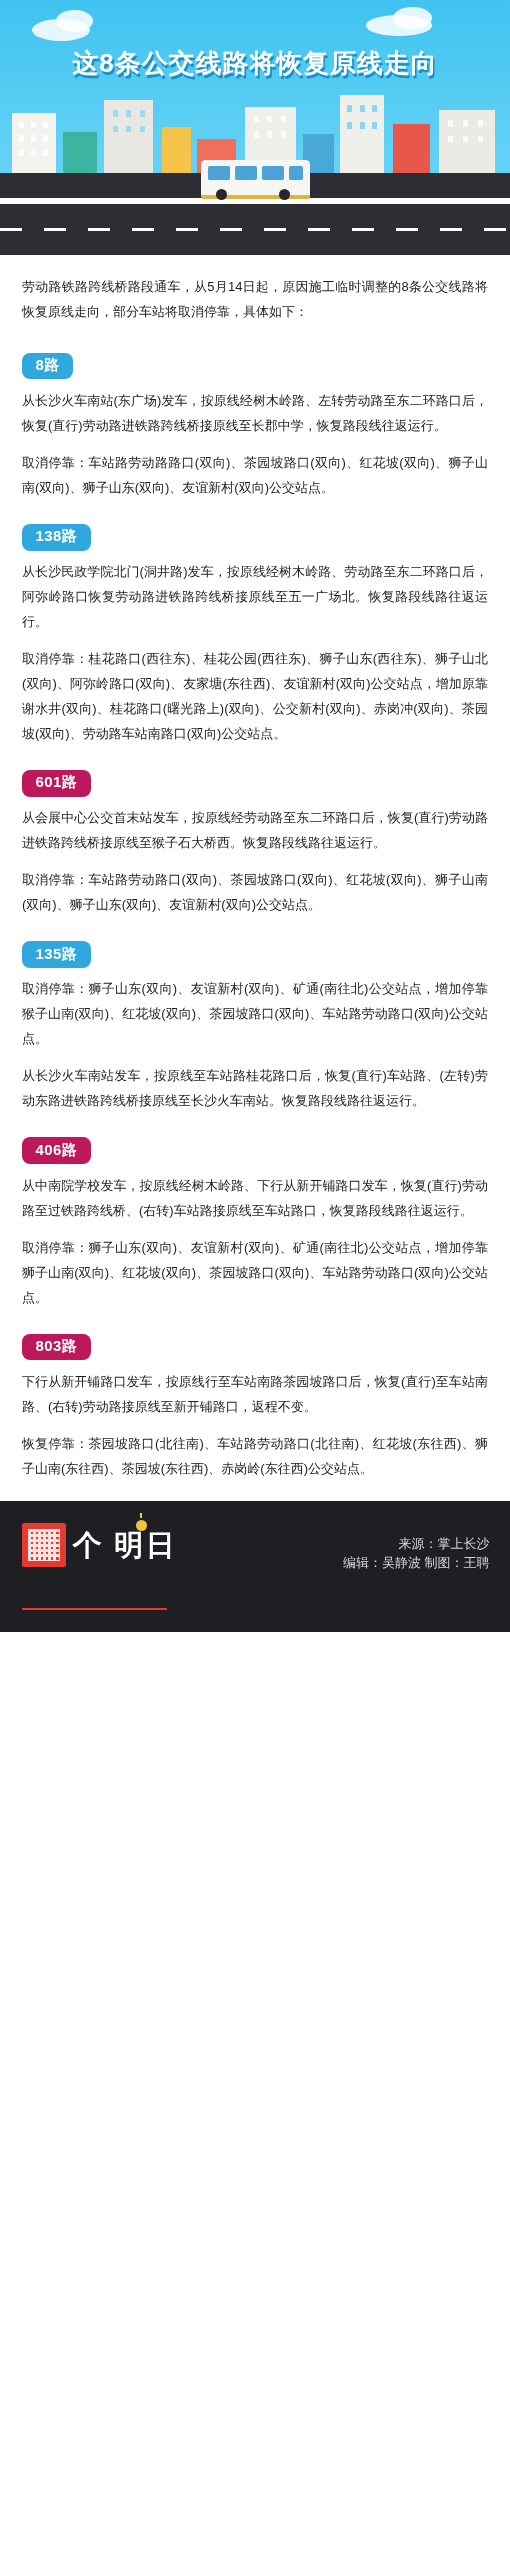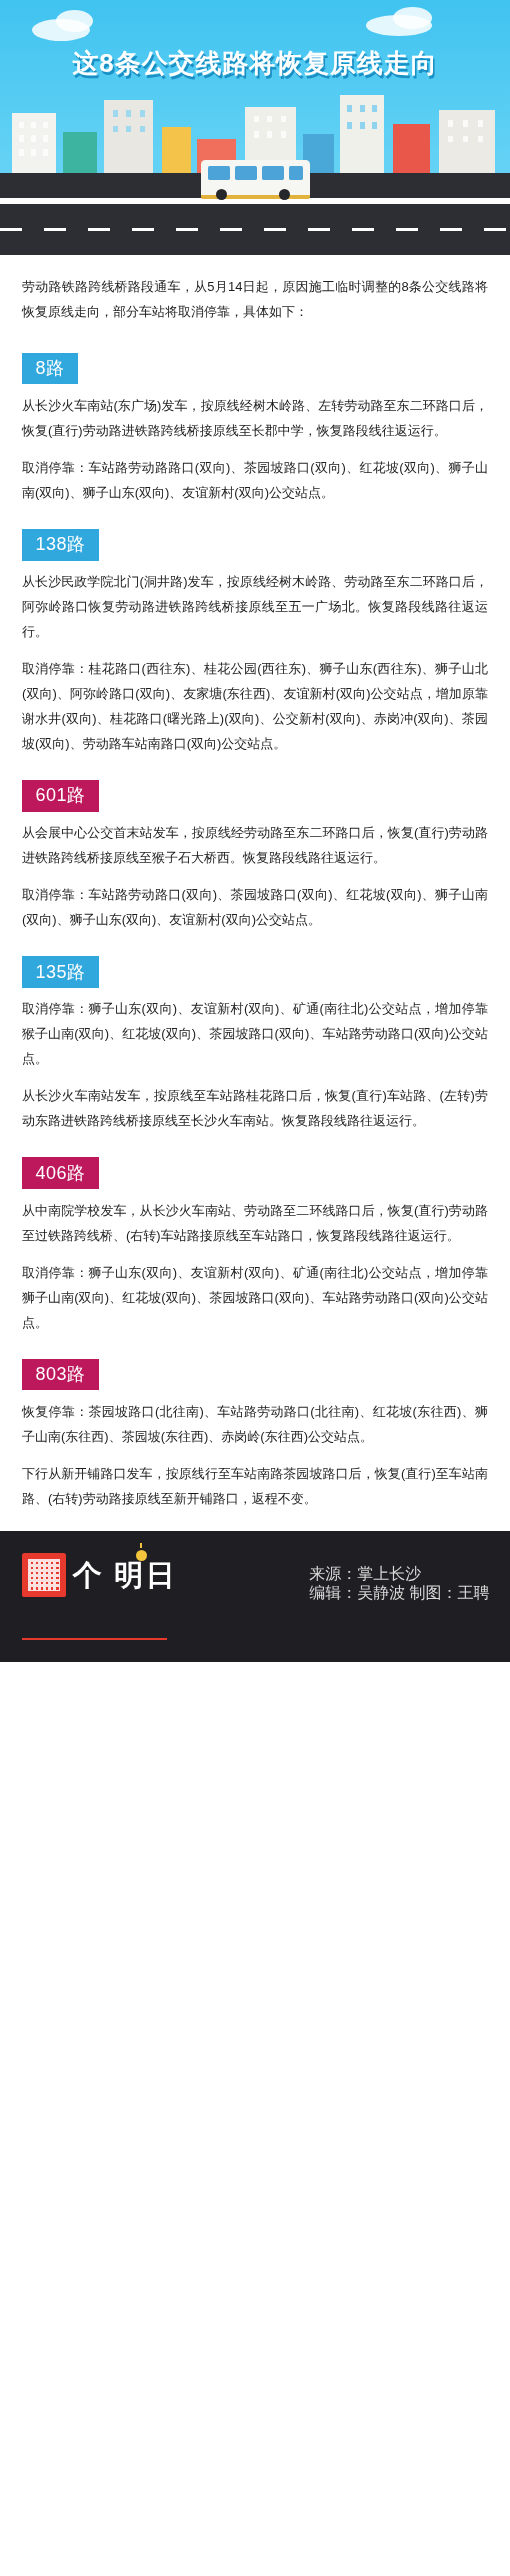--- a/index.html
+++ b/index.html
@@ -68,25 +68,26 @@
     line-height:25px;
     color:#1d1d1d;
     text-align:justify;
     margin-bottom:17px;
   }
   .route-block { margin-bottom:3.4px; }
   .route-tag {
     display:inline-block;
     background:#30a7dd;
     color:#ffffff;
-    font-size:18px;
-    font-weight:normal;
+    font-size:15px;
+    font-weight:bold;
     padding:3.4px 13.6px 4.3px 13.6px;
     margin:12px 0 8.5px 0;
     letter-spacing:0.4px;
+    border-radius:8px;
   }
   .route-tag.orange { background:#be185d; }
   .para {
     font-size:13px;
     line-height:25px;
     color:#1d1d1d;
     text-align:justify;
     margin:0 0 12px 0;
   }
 
@@ -132,23 +133,23 @@
   .bulb .b {
     position:absolute; left:7.7px; top:6.8px; width:11px; height:11px;
     border-radius:50%; background:#f2c53d;
   }
   .bulb .r {
     position:absolute; left:12px; top:0; width:1.7px; height:5.1px; background:#f2c53d;
   }
   .footer-meta {
     position:absolute;
     right:20.4px; top:34px;
-    text-align:left;
+    text-align:right;
     color:#d8d8d8;
-    font-size:16px;
+    font-size:13px;
     line-height:18.7px;
   }
   .underline {
     position:absolute; left:22px; bottom:22px; width:145px; height:2.6px; background:#e8392f;
   }
 </style>
 </head>
 <body>
 
 <div class="page">
@@ -251,30 +252,30 @@
     </div>
 
     <div class="route-block">
       <span class="route-tag">135路</span>
       <p class="para">取消停靠：狮子山东(双向)、友谊新村(双向)、矿通(南往北)公交站点，增加停靠猴子山南(双向)、红花坡(双向)、茶园坡路口(双向)、车站路劳动路口(双向)公交站点。</p>
       <p class="para">从长沙火车南站发车，按原线至车站路桂花路口后，恢复(直行)车站路、(左转)劳动东路进铁路跨线桥接原线至长沙火车南站。恢复路段线路往返运行。</p>
     </div>
 
     <div class="route-block">
       <span class="route-tag orange">406路</span>
-      <p class="para">从中南院学校发车，从长沙火车南站、劳动路至二环线路口后，恢复(直行)劳动路至过铁路跨线桥、(右转)车站路接原线至车站路口，恢复路段线路往返运行。</p>
+      <p class="para">从中南院学校发车，按原线经树木岭路、下行从新开铺路口发车，恢复(直行)劳动路至过铁路跨线桥、(右转)车站路接原线至车站路口，恢复路段线路往返运行。</p>
       <p class="para">取消停靠：狮子山东(双向)、友谊新村(双向)、矿通(南往北)公交站点，增加停靠狮子山南(双向)、红花坡(双向)、茶园坡路口(双向)、车站路劳动路口(双向)公交站点。</p>
     </div>
 
 
 
     <div class="route-block">
       <span class="route-tag orange">803路</span>
+      <p class="para">下行从新开铺路口发车，按原线行至车站南路茶园坡路口后，恢复(直行)至车站南路、(右转)劳动路接原线至新开铺路口，返程不变。</p>
       <p class="para">恢复停靠：茶园坡路口(北往南)、车站路劳动路口(北往南)、红花坡(东往西)、狮子山南(东往西)、茶园坡(东往西)、赤岗岭(东往西)公交站点。</p>
-      <p class="para">下行从新开铺路口发车，按原线行至车站南路茶园坡路口后，恢复(直行)至车站南路、(右转)劳动路接原线至新开铺路口，返程不变。</p>
     </div>
 
   </div>
 
   <div class="footer">
     <div class="footer-brand">
       <div class="qr"></div>
       <div class="brand-word">个 明日</div>
     </div>
     <div class="bulb">

